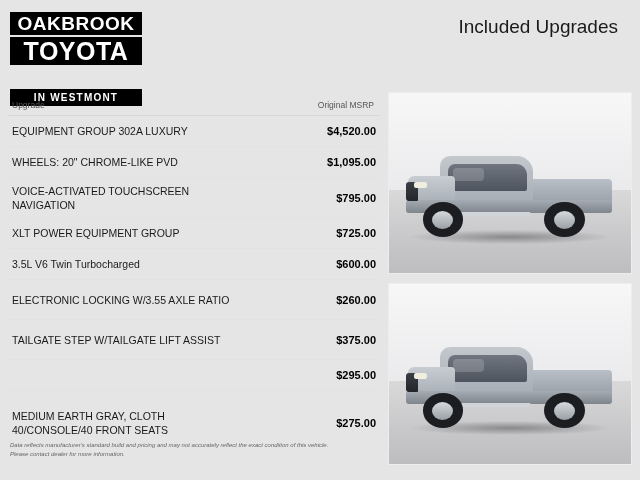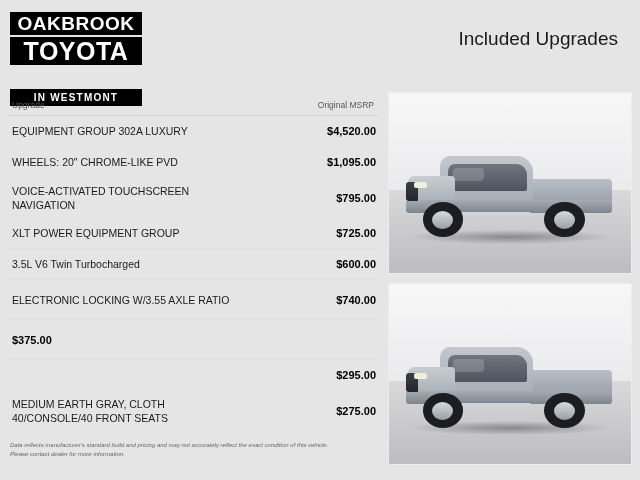--- a/index.html
+++ b/index.html
@@ -43,21 +43,21 @@
   .logo-l3 {
     font-size: 10px;
     line-height: 17px;
     letter-spacing: 1.2px;
     margin-top: 24px;
   }
 
   
   .title {
     position: absolute;
-    right: 22px; top: 28px;
+    right: 22px; top: 16px;
     font-size: 19px;
     color: #1a1a1a;
     font-weight: normal;
   }
 
   
   .table-wrap {
     position: absolute;
     left: 8px; top: 100px;
     width: 372px;
@@ -75,21 +75,21 @@
   .thead .col-msrp { text-align: center; padding-right: 2px; }
 
   .row {
     display: flex;
     align-items: center;
     justify-content: space-between;
     border-bottom: 1px solid #e2e2e2;
     min-height: 31px;
     padding: 4px 4px;
   }
-  .row:last-child { border-bottom: none; }
+  .row:last-child { border-bottom: none; margin-top: 12px; }
   .row .name {
     font-size: 10.5px;
     color: #1a1a1a;
     line-height: 14px;
     max-width: 232px;
     text-align: left;
   }
   .row .price {
     font-size: 11px;
     font-weight: bold;
@@ -287,24 +287,25 @@
       <div class="price">$725.00</div>
     </div>
 
     <div class="row">
       <div class="name">3.5L V6 Twin Turbocharged</div>
       <div class="price">$600.00</div>
     </div>
 
     <div class="row tall">
       <div class="name">ELECTRONIC LOCKING W/3.55 AXLE RATIO</div>
-      <div class="price">$740.00</div>
+      <div class="price">$260.00</div>
     </div>
 
     <div class="row tall">
+      <div class="name">TAILGATE STEP W/TAILGATE LIFT ASSIST</div>
       <div class="price">$375.00</div>
     </div>
 
     <div class="row">
       <div class="name"></div>
       <div class="price">$295.00</div>
     </div>
 
     <div class="row tall">
       <div class="name">MEDIUM EARTH GRAY, CLOTH 40/CONSOLE/40 FRONT SEATS</div>

